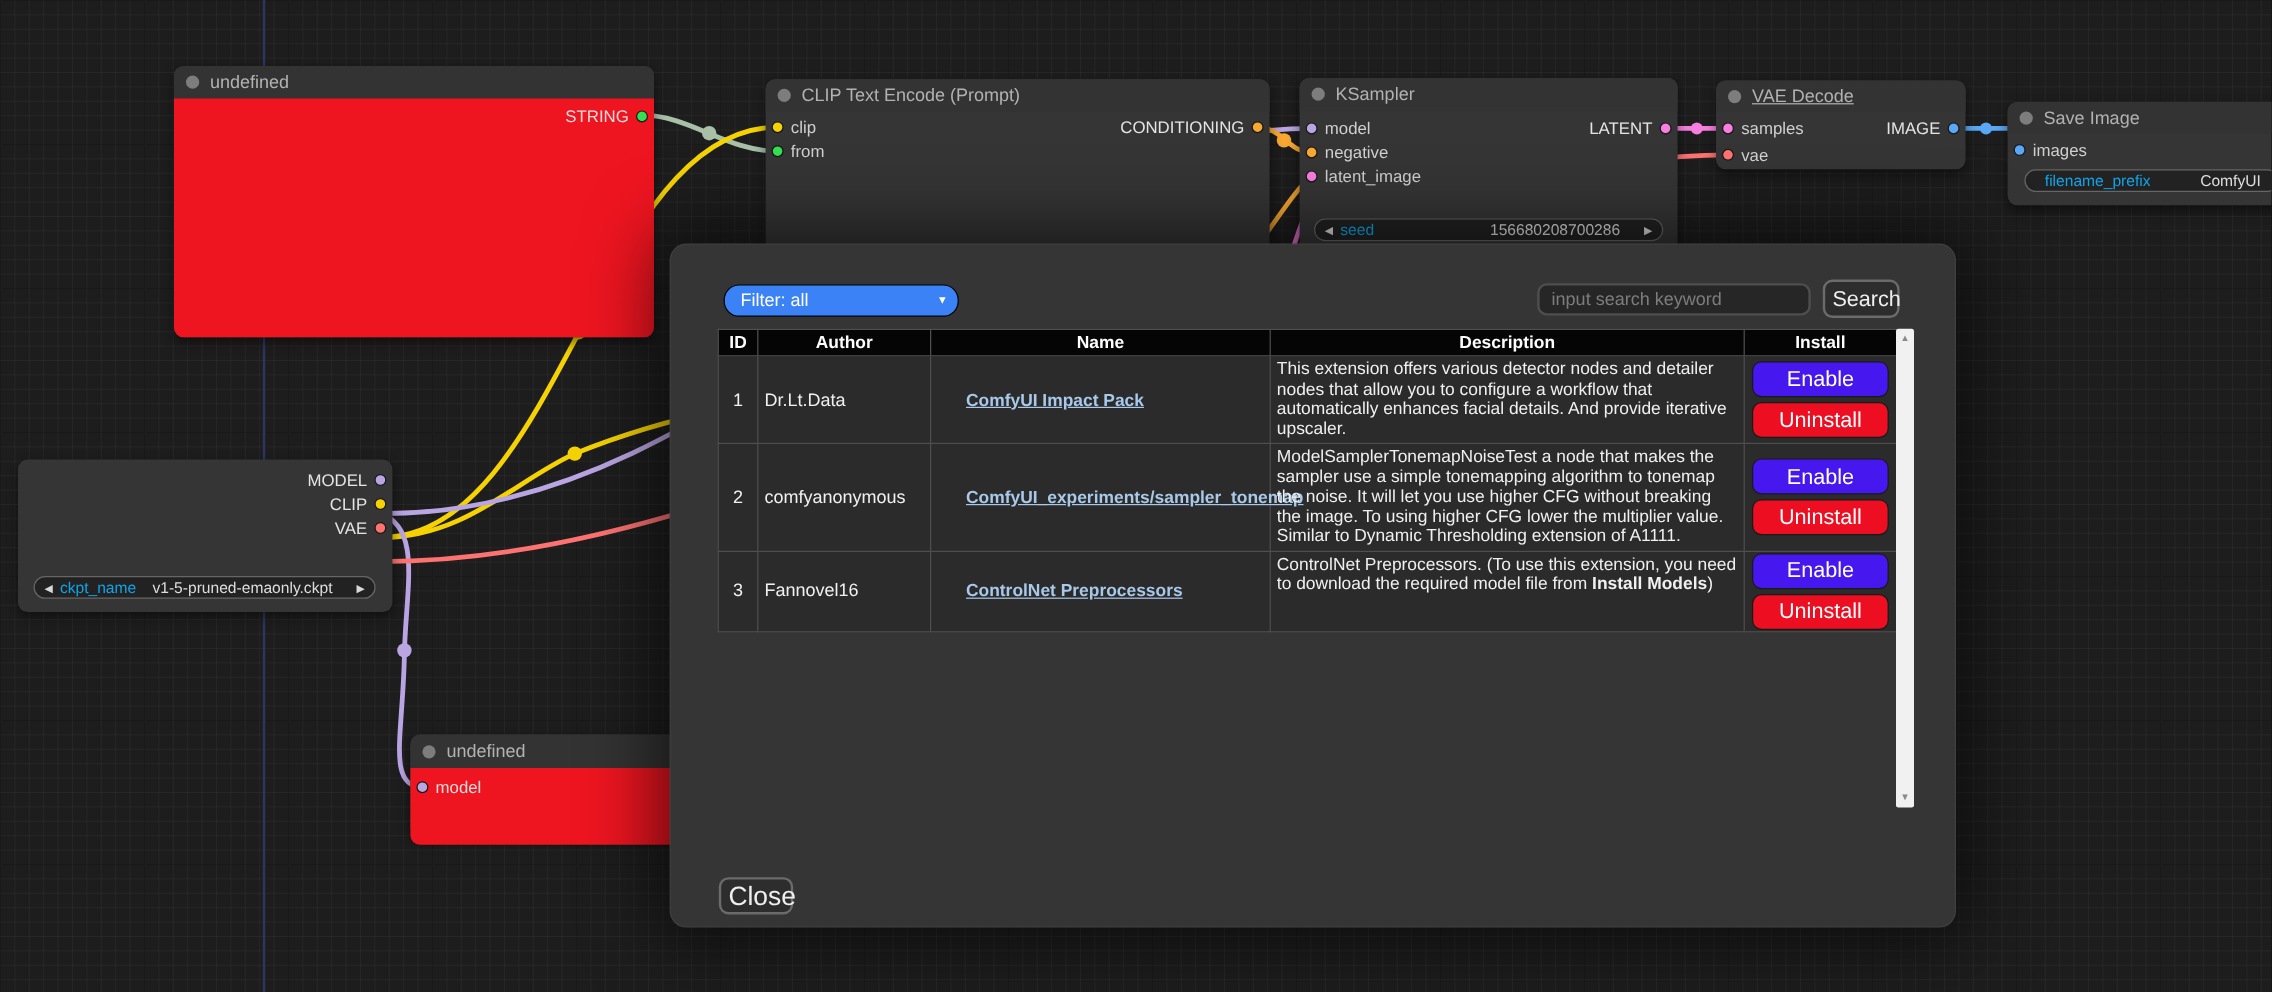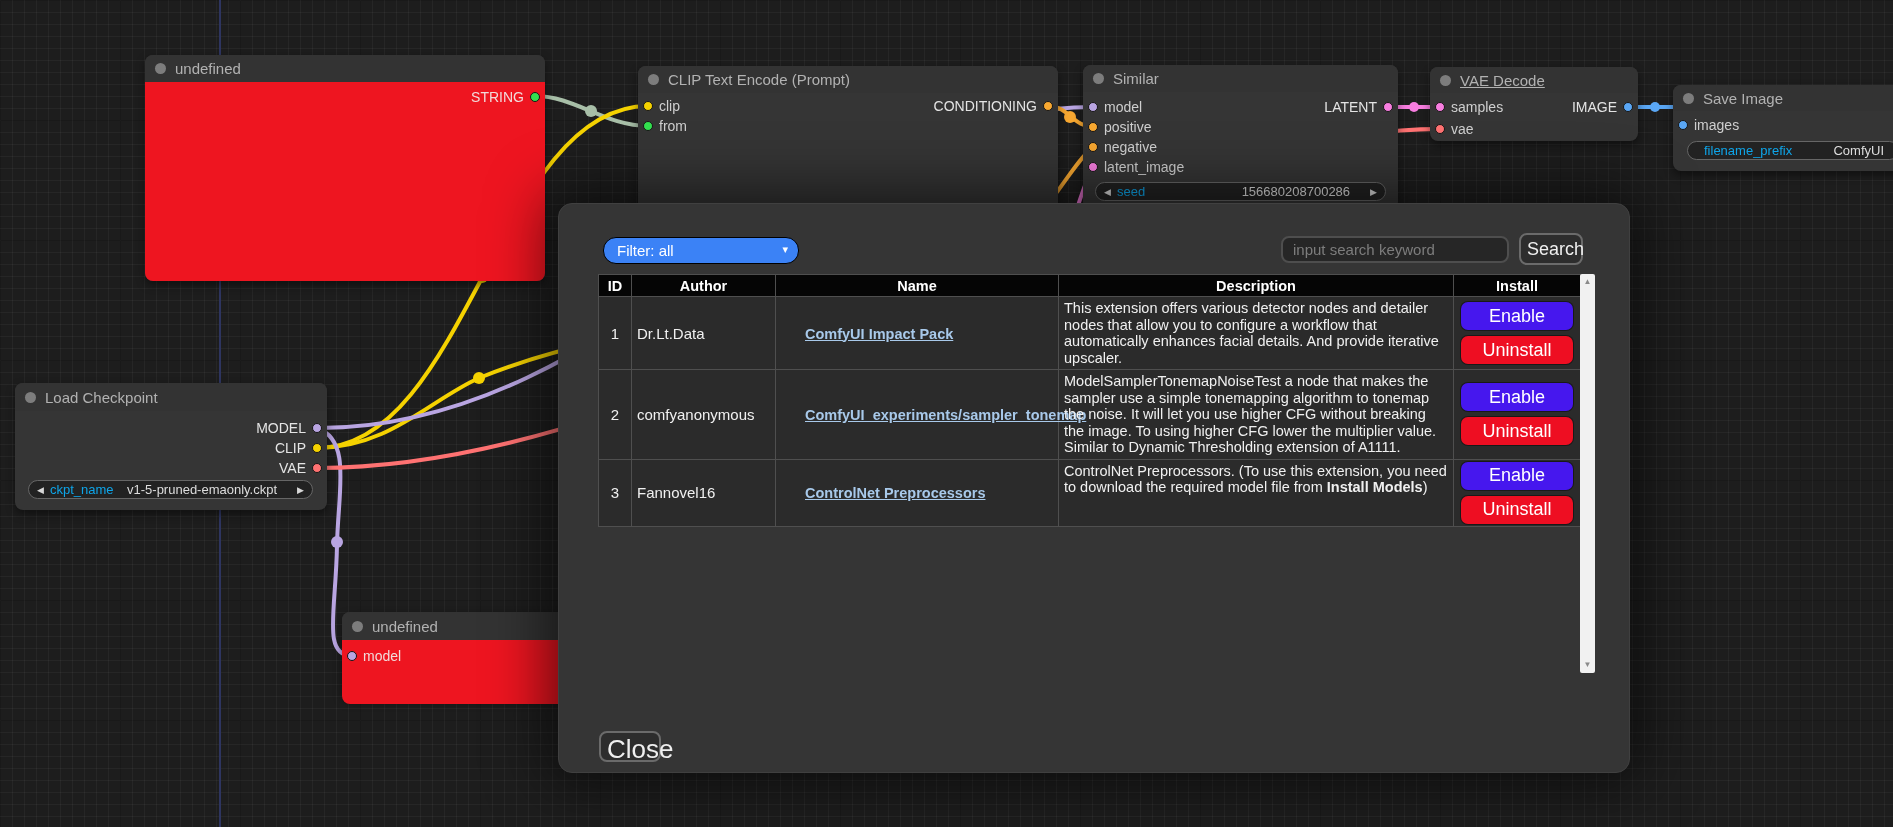--- a/index.html
+++ b/index.html
@@ -54,21 +54,21 @@
   .filter-wrap .chev{position:absolute;right:11px;top:6px;color:#fff;font-size:11px;pointer-events:none;}
   #search-input{position:absolute;left:722px;top:32px;width:228px;height:27px;box-sizing:border-box;
         background:#262626;border:2px solid #4e4e4e;border-radius:8px;color:#ddd;
         font-size:15px;padding:0 10px;font-family:"Liberation Sans",sans-serif;}
   #search-input::placeholder{color:#7d7d7d;}
   #search-btn{position:absolute;left:960px;top:29px;width:64px;height:32px;
         background:#2d2d2d;border:2px solid #6b6b6b;border-radius:8px;color:#efefef;
         font-size:18px;font-family:"Liberation Sans",sans-serif;}
   #close-btn{position:absolute;left:40px;top:527px;width:62px;height:31px;
         background:#2d2d2d;border:2px solid #6b6b6b;border-radius:8px;color:#efefef;
-        font-size:26px;font-family:"Liberation Sans",sans-serif;}
+        font-size:22px;font-family:"Liberation Sans",sans-serif;}
 
   #ext-table{position:absolute;left:39px;top:70px;width:982px;border-collapse:collapse;
         table-layout:fixed;background:#2b2b2b;}
   #ext-table th{background:#050505;color:#fff;font-size:14.5px;font-weight:bold;
         border:1px solid #4f4f4f;height:21px;padding:0 2px;}
   #ext-table td{border:1px solid #4f4f4f;color:#f0f0f0;font-size:15px;
         padding:2px 5px;vertical-align:middle;}
   #ext-table td.desc{font-size:14.5px;line-height:16.5px;vertical-align:top;padding:3px 5px;}
   #ext-table td.idc{text-align:center;}
   .ext-name{color:#a8c9ea;font-weight:bold;text-decoration:underline;font-size:14.5px;cursor:pointer;margin-left:24px;}
@@ -148,30 +148,26 @@
       <div class="slot out abs-out" style="top:3px;">
         <span>CONDITIONING</span>
         <span class="sdot c-cond"></span>
       </div>
     </div>
   </div>
 
   <div class="node" style="left:1083px;top:65px;width:315px;height:145px;">
     <div class="node-header">
       <span class="hdot"></span>
-      <span>Similar</span>
+      <span>KSampler</span>
     </div>
     <div class="node-body" style="padding-top:5px;">
       <div class="slot">
         <span class="sdot c-model"></span>
         <span>model</span>
-      </div>
-      <div class="slot">
-        <span class="sdot c-cond"></span>
-        <span>positive</span>
       </div>
       <div class="slot">
         <span class="sdot c-cond"></span>
         <span>negative</span>
       </div>
       <div class="slot">
         <span class="sdot c-latent"></span>
         <span>latent_image</span>
       </div>
       <div class="slot out abs-out" style="top:5px;">
@@ -219,24 +215,20 @@
         <span>images</span>
       </div>
     </div>
     <div class="widget textw" style="left:14px;right:14px;top:56px;">
       <span class="wlabel" style="padding-left:8px;">filename_prefix</span>
       <span class="wvalue">ComfyUI</span>
     </div>
   </div>
 
   <div class="node" style="left:15px;top:383px;width:312px;height:127px;">
-    <div class="node-header" style="height:28px;">
-      <span class="hdot"></span>
-      <span>Load Checkpoint</span>
-    </div>
     <div class="node-body" style="padding-top:7px;">
       <div class="slot out">
         <span>MODEL</span>
         <span class="sdot c-model"></span>
       </div>
       <div class="slot out">
         <span>CLIP</span>
         <span class="sdot c-clip"></span>
       </div>
       <div class="slot out">

